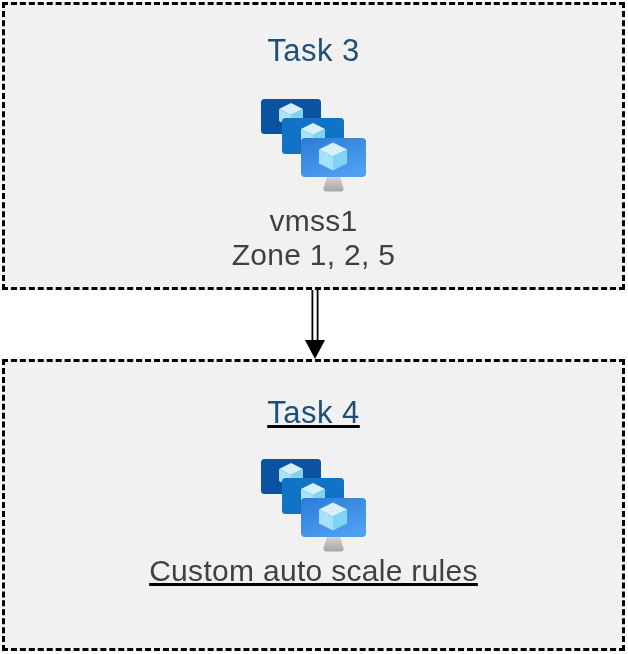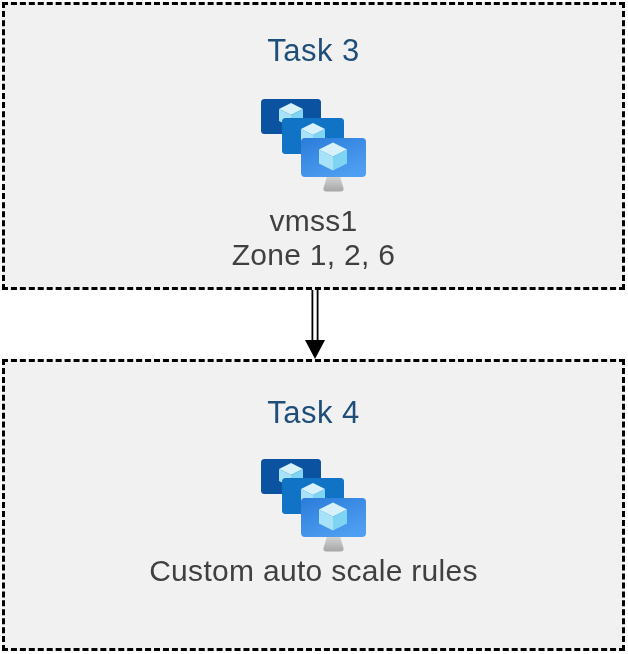--- a/index.html
+++ b/index.html
@@ -18,21 +18,21 @@
     position: absolute;
     left: 2px;
     width: 617px;
     border: 3px dashed #000000;
     background: #f1f1f1;
     display: flex;
     flex-direction: column;
     align-items: center;
   }
   #task3-box { top: 2px;   height: 282px; }
-  #task4-box { top: 359px; height: 286px; }
+  #task4-box { top: 359px; height: 286px; text-decoration: underline; }
 
   .task-title {
     font-size: 31px;
     line-height: 37px;
     color: #1f4e79;
     letter-spacing: 0.5px;
   }
   #task3-box .task-title { margin-top: 27px; }
   #task4-box .task-title { margin-top: 32px; }
 
@@ -93,21 +93,21 @@
 </svg>
 
 <div class="canvas">
 
   <div class="task-box" id="task3-box">
     <div class="task-title">Task 3</div>
     <svg class="vmss-icon" width="105" height="95" viewBox="0 0 105 95">
       <use href="#vmss-glyph"></use>
     </svg>
     <div class="task-label task-label-first">vmss1</div>
-    <div class="task-label">Zone 1, 2, 6</div>
+    <div class="task-label">Zone 1, 2, 5</div>
   </div>
 
   <svg class="connector" width="26" height="70" viewBox="0 0 26 70">
     <line x1="10.4" y1="0" x2="10.4" y2="52" stroke="#000000" stroke-width="1.8"></line>
     <line x1="15.6" y1="0" x2="15.6" y2="52" stroke="#000000" stroke-width="1.8"></line>
     <path d="M3 50 L23 50 L13 69 Z" fill="#000000"></path>
   </svg>
 
   <div class="task-box" id="task4-box">
     <div class="task-title">Task 4</div>

